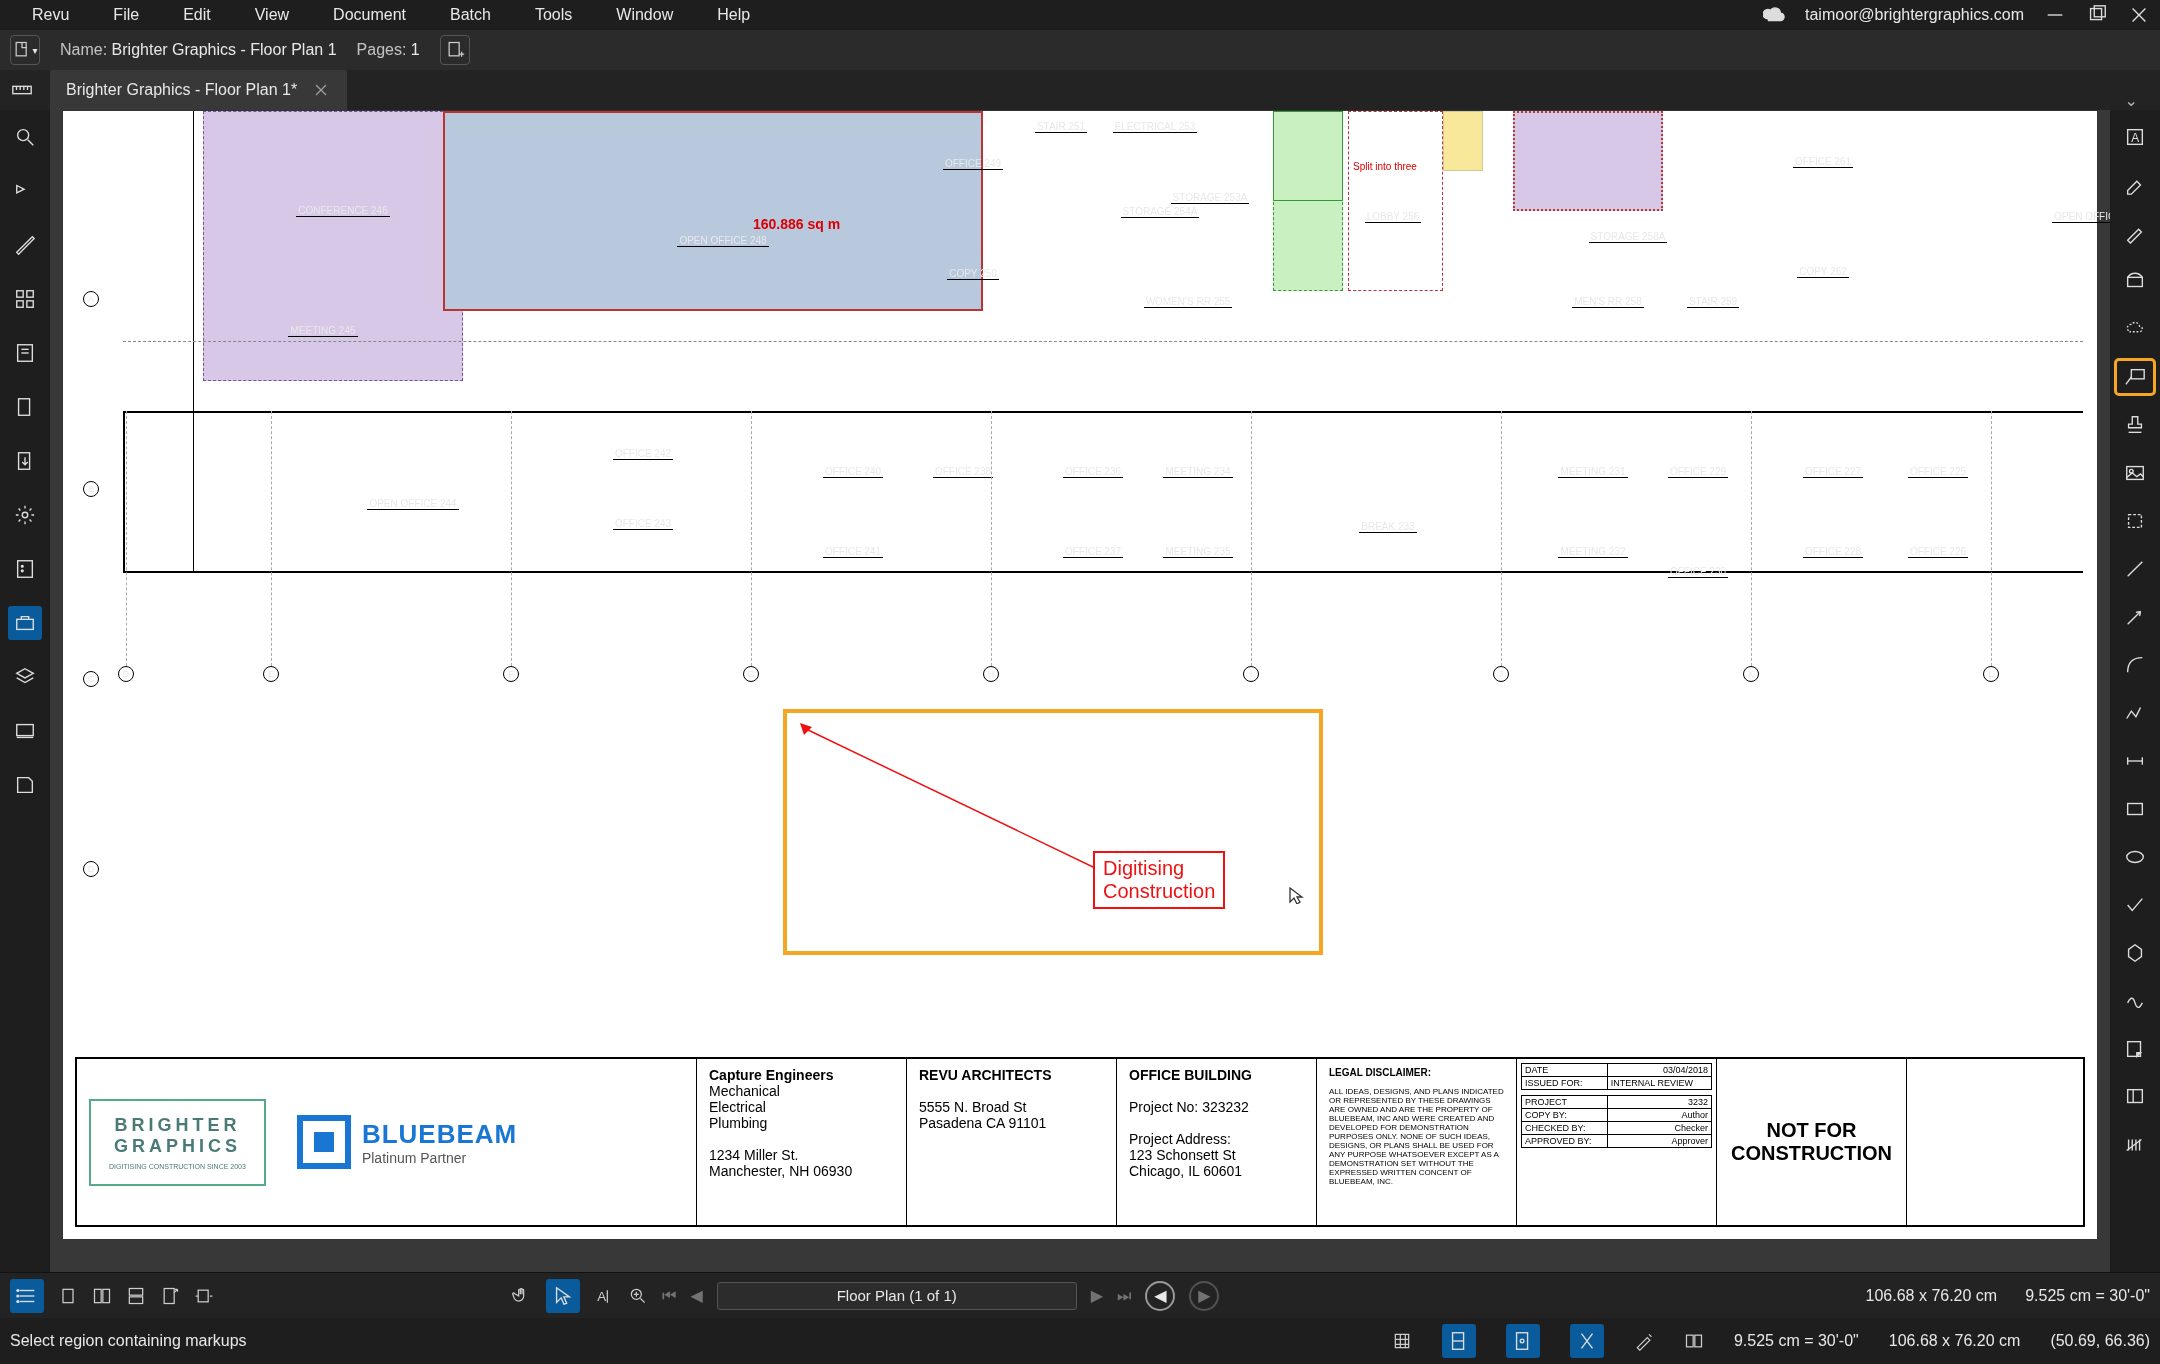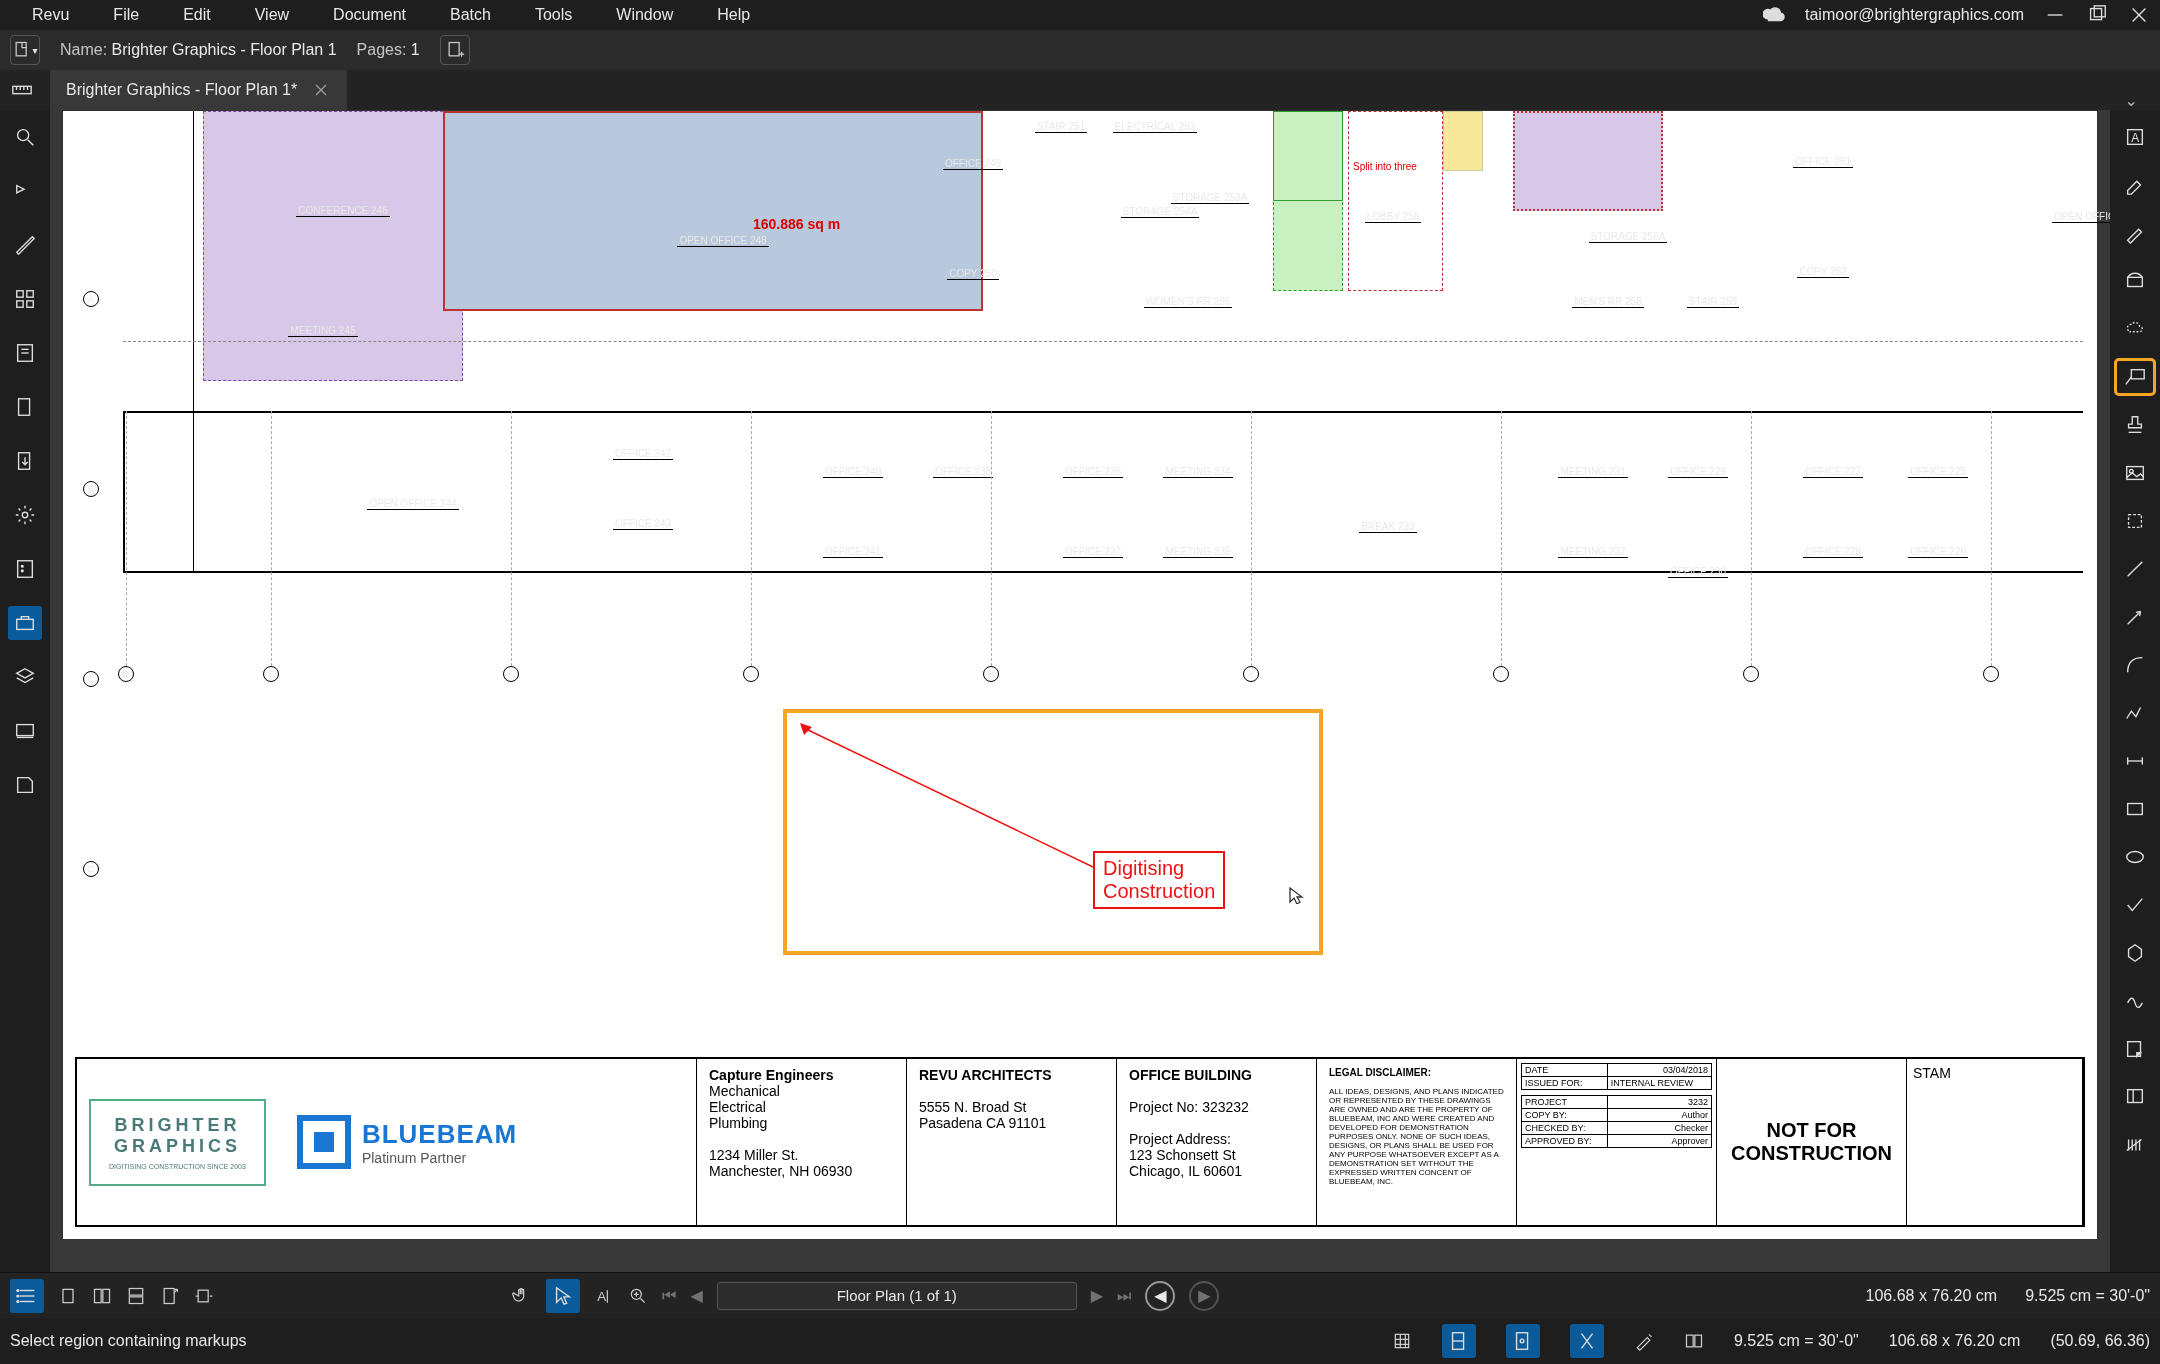--- a/index.html
+++ b/index.html
@@ -451,21 +451,20 @@
                   <td style="border:1px solid #000;text-align:right;padding:1px 3px">Checker</td>
                 </tr>
            <tr>
                   <td style="border:1px solid #000;padding:1px 3px">APPROVED BY:</td>
                   <td style="border:1px solid #000;text-align:right;padding:1px 3px">Approver</td>
                 </tr>
           </tbody>
             </table>
         </div>
         <div style="width:190px;display:flex;align-items:center;justify-content:center;font-size:20px;font-weight:bold;text-align:center;color:#000">NOT FOR CONSTRUCTION</div>
-        <div style="flex:1;color:#000;font-size:14px;padding:6px">STAM</div>
       </div>
     </div>
   </div>
 
   <div class="rtool">
     <div class="tb">
         <svg class="ic" viewBox="0 0 24 24">
           <rect x="4" y="4" width="16" height="16"></rect>
           <text x="8" y="17" font-size="13" fill="#ddd" stroke="none">A</text>
         </svg>

